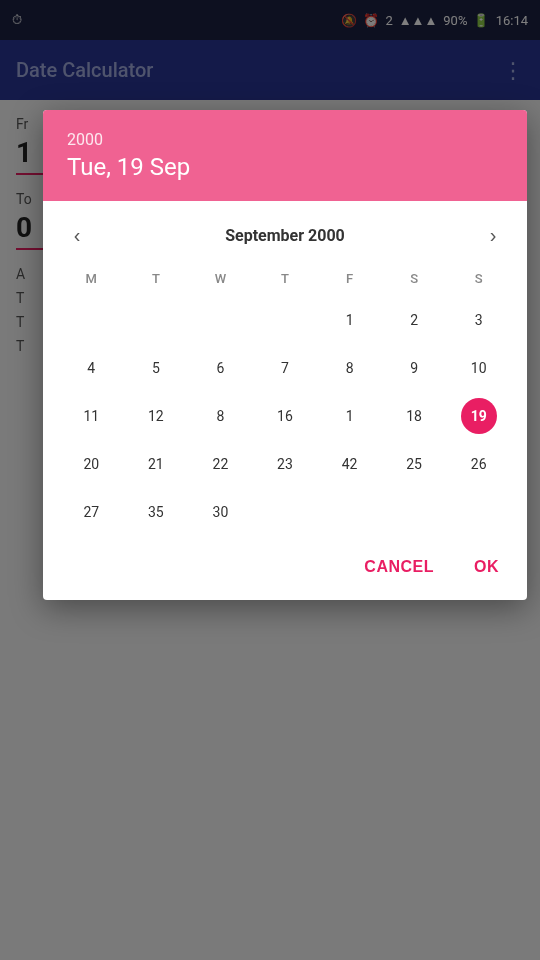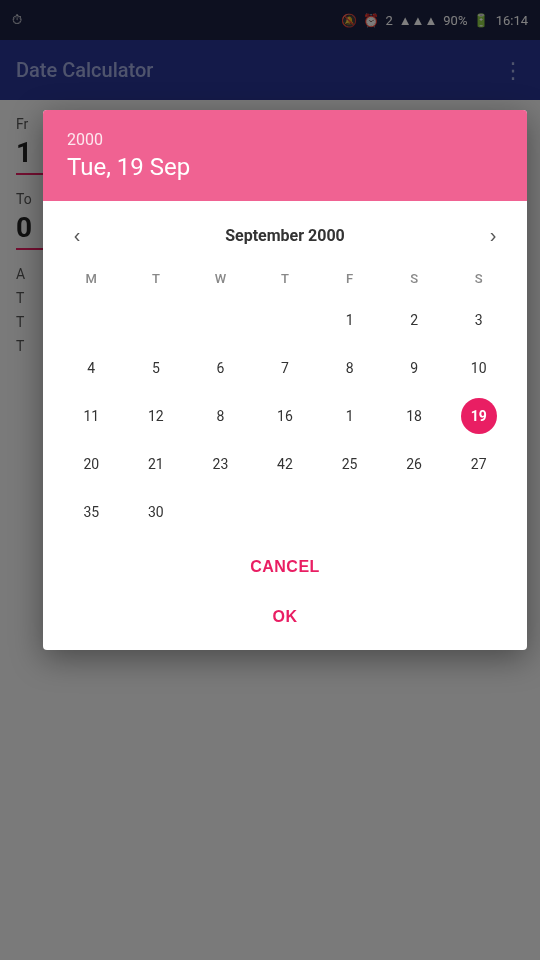--- a/index.html
+++ b/index.html
@@ -191,21 +191,20 @@
       font-weight: bold;
     }
     .cal-cell.empty { cursor: default; }
 
     
     .dialog-actions {
       display: flex;
       justify-content: flex-end;
       padding: 8px 16px 16px 16px;
       gap: 16px;
-      flex-direction: column;
     }
     .dialog-btn {
       background: none;
       border: none;
       font-size: 16px;
       font-weight: 700;
       color: #e91e63;
       cursor: pointer;
       padding: 8px 12px;
       letter-spacing: 0.5px;
@@ -336,20 +335,23 @@
         <div class="cal-cell selected">
           <span class="day-num">19</span>
         </div>
         <div class="cal-cell">
           <span class="day-num">20</span>
         </div>
         <div class="cal-cell">
           <span class="day-num">21</span>
         </div>
         <div class="cal-cell">
+          <span class="day-num">22</span>
+        </div>
+        <div class="cal-cell">
           <span class="day-num">23</span>
         </div>
         <div class="cal-cell">
           <span class="day-num">42</span>
         </div>
         <div class="cal-cell">
           <span class="day-num">25</span>
         </div>
         <div class="cal-cell">
           <span class="day-num">26</span>

